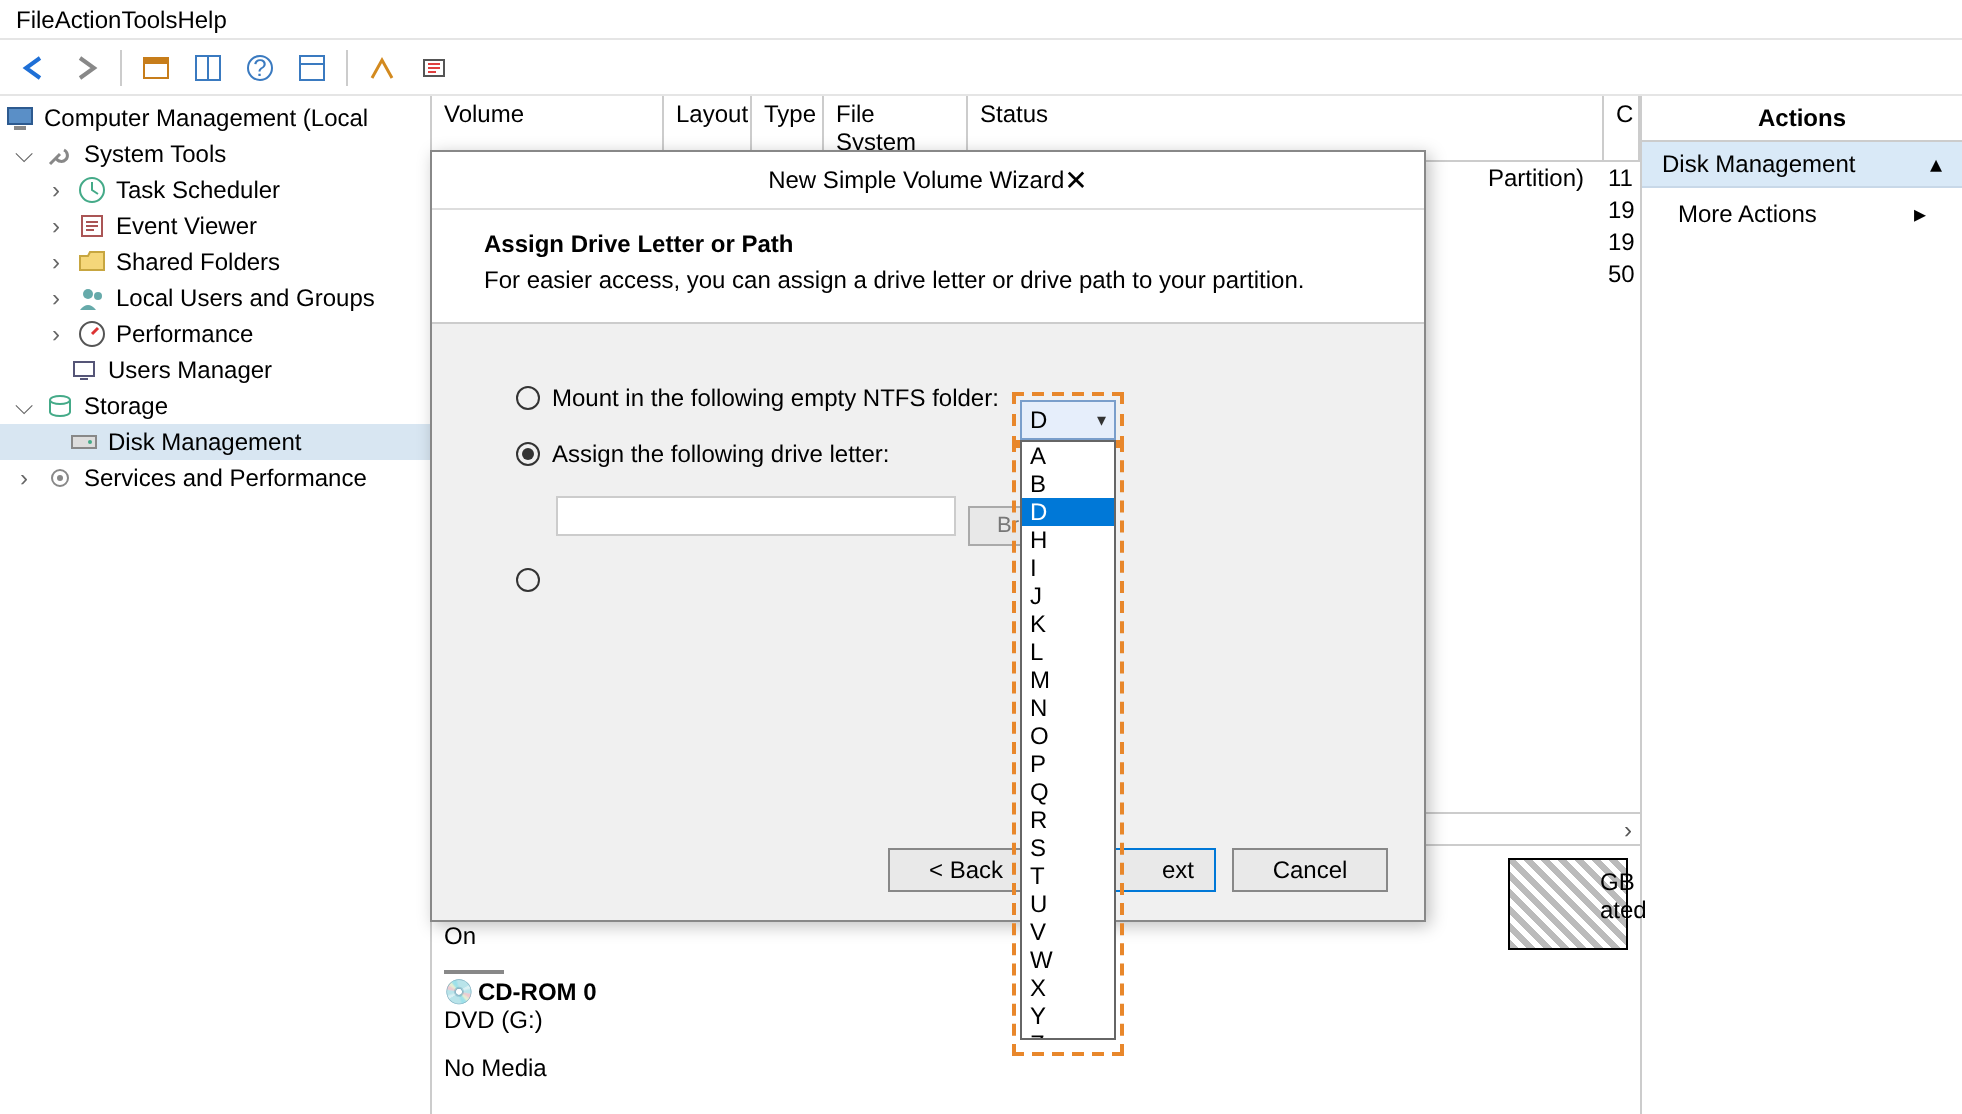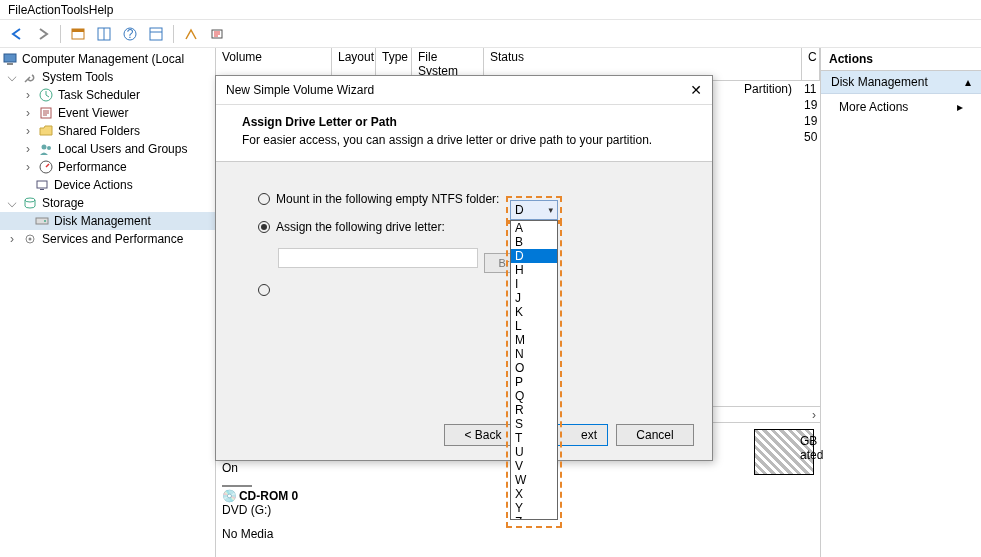--- a/index.html
+++ b/index.html
@@ -25,25 +25,25 @@
 .vol-row .status-cell { flex: 1; text-align: right; }
 .vol-row .cap-cell { width: 22px; text-align: right; padding-right: 4px; }
 .scroll-hint { border-top: 1px solid #ccc; height: 16px; display: flex; justify-content: flex-end; align-items: center; padding-right: 4px; color: #555; }
 .disk-area { border-top: 1px solid #ccc; padding: 6px; }
 .disk-row { display: flex; gap: 6px; margin-bottom: 10px; }
 .disk-label { width: 90px; }
 .disk-strip { flex: 1; display: flex; gap: 4px; }
 .part-box { border: 1px solid #000; padding: 4px 6px; background: #fff; }
 .part-box.hatched { background: repeating-linear-gradient(45deg,#bbb,#bbb 3px,#fff 3px,#fff 6px); padding-left: 45px; }
 .actions-pane { width: 160px; }
-.actions-header { background: #fff; border-bottom: 1px solid #ccc; padding: 4px 8px; font-weight: bold; }
+.actions-header { background: #fff; border-bottom: 1px solid #ccc; padding: 4px 8px; font-weight: bold; text-align: center; }
 .actions-section { background: #d9e9f7; padding: 4px 10px; display: flex; justify-content: space-between; border-bottom: 1px solid #c8d8e8; }
 .actions-link { padding: 6px 18px; display: flex; justify-content: space-between; }
 .wizard { position: absolute; left: 215px; top: 75px; width: 498px; height: 386px; background: #f0f0f0; border: 1px solid #888; box-shadow: 2px 2px 8px rgba(0,0,0,0.25); z-index: 5; }
-.wiz-title { background: #fff; padding: 6px 10px; display: flex; justify-content: space-between; align-items: center; border-bottom: 1px solid #ddd; }
+.wiz-title { background: #fff; padding: 6px 10px; display: flex; justify-content: center; align-items: center; border-bottom: 1px solid #ddd; }
 .wiz-header { background: #fff; padding: 10px 20px 14px 26px; border-bottom: 1px solid #ccc; }
 .wiz-header .h1 { font-weight: bold; margin-bottom: 4px; }
 .wiz-body { padding: 30px 30px 10px 42px; }
 .radio-row { display: flex; align-items: center; gap: 6px; margin-bottom: 14px; }
 .radio { width: 12px; height: 12px; border: 1px solid #333; border-radius: 50%; display: inline-flex; align-items: center; justify-content: center; }
 .radio.checked::after { content: ""; width: 6px; height: 6px; border-radius: 50%; background: #333; }
 .folder-input { width: 200px; height: 20px; border: 1px solid #ccc; background: #fff; margin-left: 20px; margin-bottom: 10px; }
 .browse-btn { width: 40px; height: 20px; border: 1px solid #aaa; background: #e8e8e8; font-size: 11px; color: #777; display: inline-flex; align-items: center; justify-content: center; }
 .wiz-footer { position: absolute; bottom: 14px; right: 18px; display: flex; gap: 8px; }
 .wiz-btn { width: 78px; height: 22px; border: 1px solid #888; background: #e9e9e9; display: inline-flex; align-items: center; justify-content: center; }
@@ -190,21 +190,21 @@
         </span>
       <span>Performance</span>
     </div>
     <div class="tree-item" style="padding-left:34px">
       <span class="tree-icon">
           <svg width="16" height="16">
             <rect x="3" y="4" width="10" height="7" fill="none" stroke="#557"></rect>
             <rect x="6" y="12" width="4" height="1" fill="#557"></rect>
           </svg>
         </span>
-      <span>Device Actions</span>
+      <span>Users Manager</span>
     </div>
     <div class="tree-item" style="padding-left:6px">
       <span class="tree-caret">⌵</span>
       <span class="tree-icon">
           <svg width="16" height="16">
             <ellipse cx="8" cy="5" rx="5" ry="2" fill="none" stroke="#4a8"></ellipse>
             <path d="M3 5 L3 11 A5 2 0 0 0 13 11 L13 5" fill="none" stroke="#4a8"></path>
           </svg>
         </span>
       <span>Storage</span>

